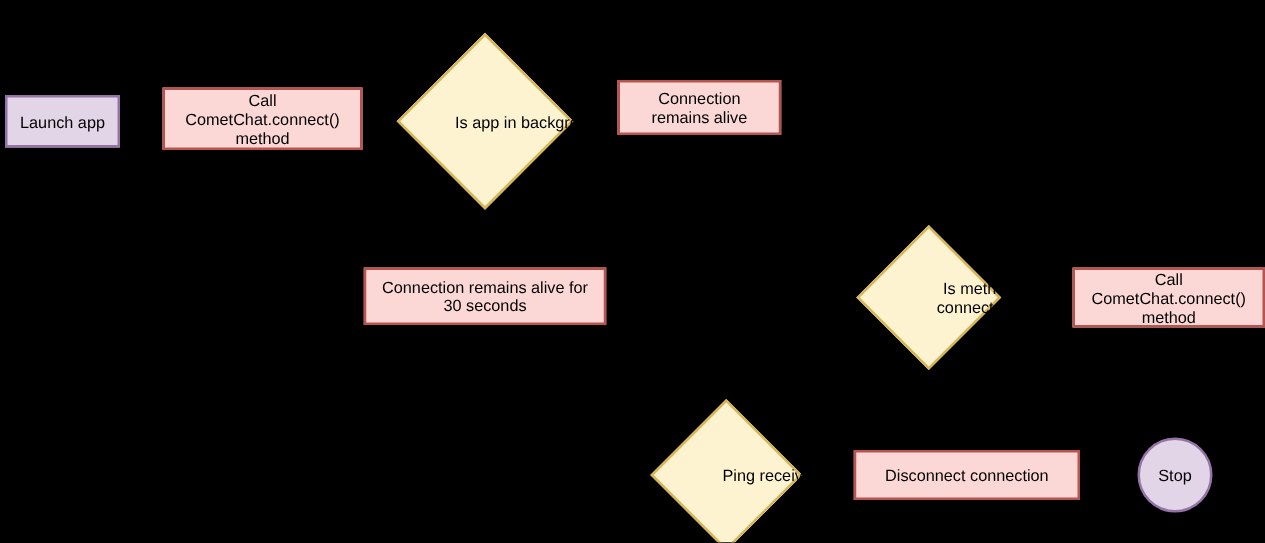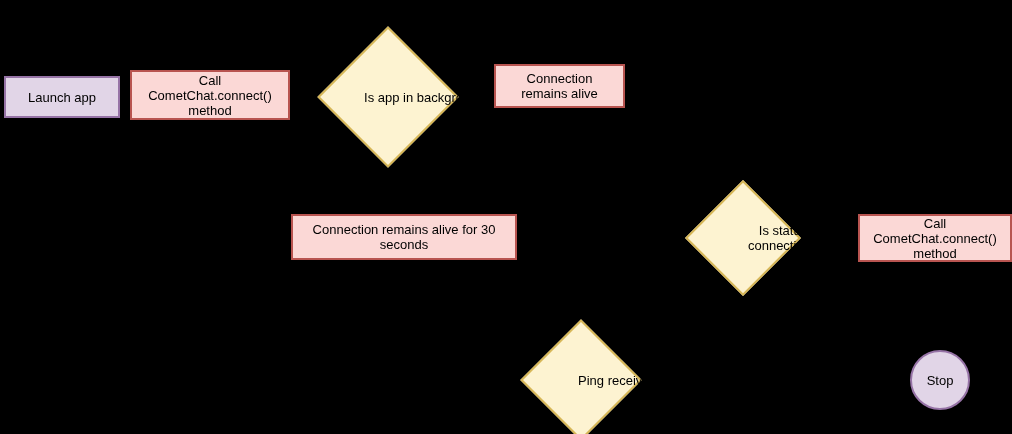--- a/index.html
+++ b/index.html
@@ -129,60 +129,63 @@
 
   <div class="edge edge-v" style="left:581px; top:300px; height:28px;"></div>
   <div class="arrow arrow-d" style="left:577px; top:320px;"></div>
 
   <div class="edge edge-h" style="left:638px; top:380px; width:45px;"></div>
   <div class="arrow arrow-r" style="left:677px; top:376px;"></div>
 
   <div class="edge edge-h" style="left:864px; top:380px; width:46px;"></div>
   <div class="arrow arrow-r" style="left:904px; top:376px;"></div>
 
-  <div class="node term" style="left:4px; top:76px; width:116px; height:42px;">
+  <div class="node term" style="left:4px; top:76px; width:92px; height:42px;">
     <span>Launch app</span>
   </div>
 
   <div class="node rect" style="left:130px; top:70px; width:160px; height:50px;">
     <span>Call CometChat.connect() method</span>
   </div>
 
   <div class="diamond-wrap" style="left:338px; top:47px; width:100px; height:100px;">
     <div class="diamond-shape"></div>
     <div class="diamond-label" style="left:-50px; width:200px;">
       <span>Is app in background?</span>
     </div>
   </div>
 
   <div class="node rect" style="left:494px; top:64px; width:131px; height:44px;text-align:center;">
     <span>Connection remains alive</span>
   </div>
 
-  <div class="node rect" style="left:291px; top:214px; width:226px; height:46px;">
+  <div class="node rect" style="left:291px; top:214px; width:194px; height:46px;">
     <span>Connection remains alive for 30 seconds</span>
   </div>
 
 
   <div class="diamond-wrap" style="left:702px; top:197px; width:82px; height:82px;">
     <div class="diamond-shape"></div>
     <div class="diamond-label" style="left:-14px; width:110px;">
-      <span>Is status connection?</span>
+      <span>Is method connected?</span>
     </div>
   </div>
 
   <div class="node rect" style="left:858px; top:214px; width:154px; height:48px;">
     <span>Call CometChat.connect() method</span>
   </div>
 
   <div class="diamond-wrap" style="left:538px; top:337px; width:86px; height:86px;">
     <div class="diamond-shape"></div>
     <div class="diamond-label" style="left:-22px; width:130px;">
       <span>Ping received?</span>
     </div>
   </div>
 
+  <div class="node rect" style="left:683px; top:360px; width:181px; height:40px;">
+    <span>Disconnect connection</span>
+  </div>
 
   <div class="node term circle" style="left:910px; top:350px; width:60px; height:60px;">
     <span>Stop</span>
   </div>
 
 </div>
 
 </body></html>

